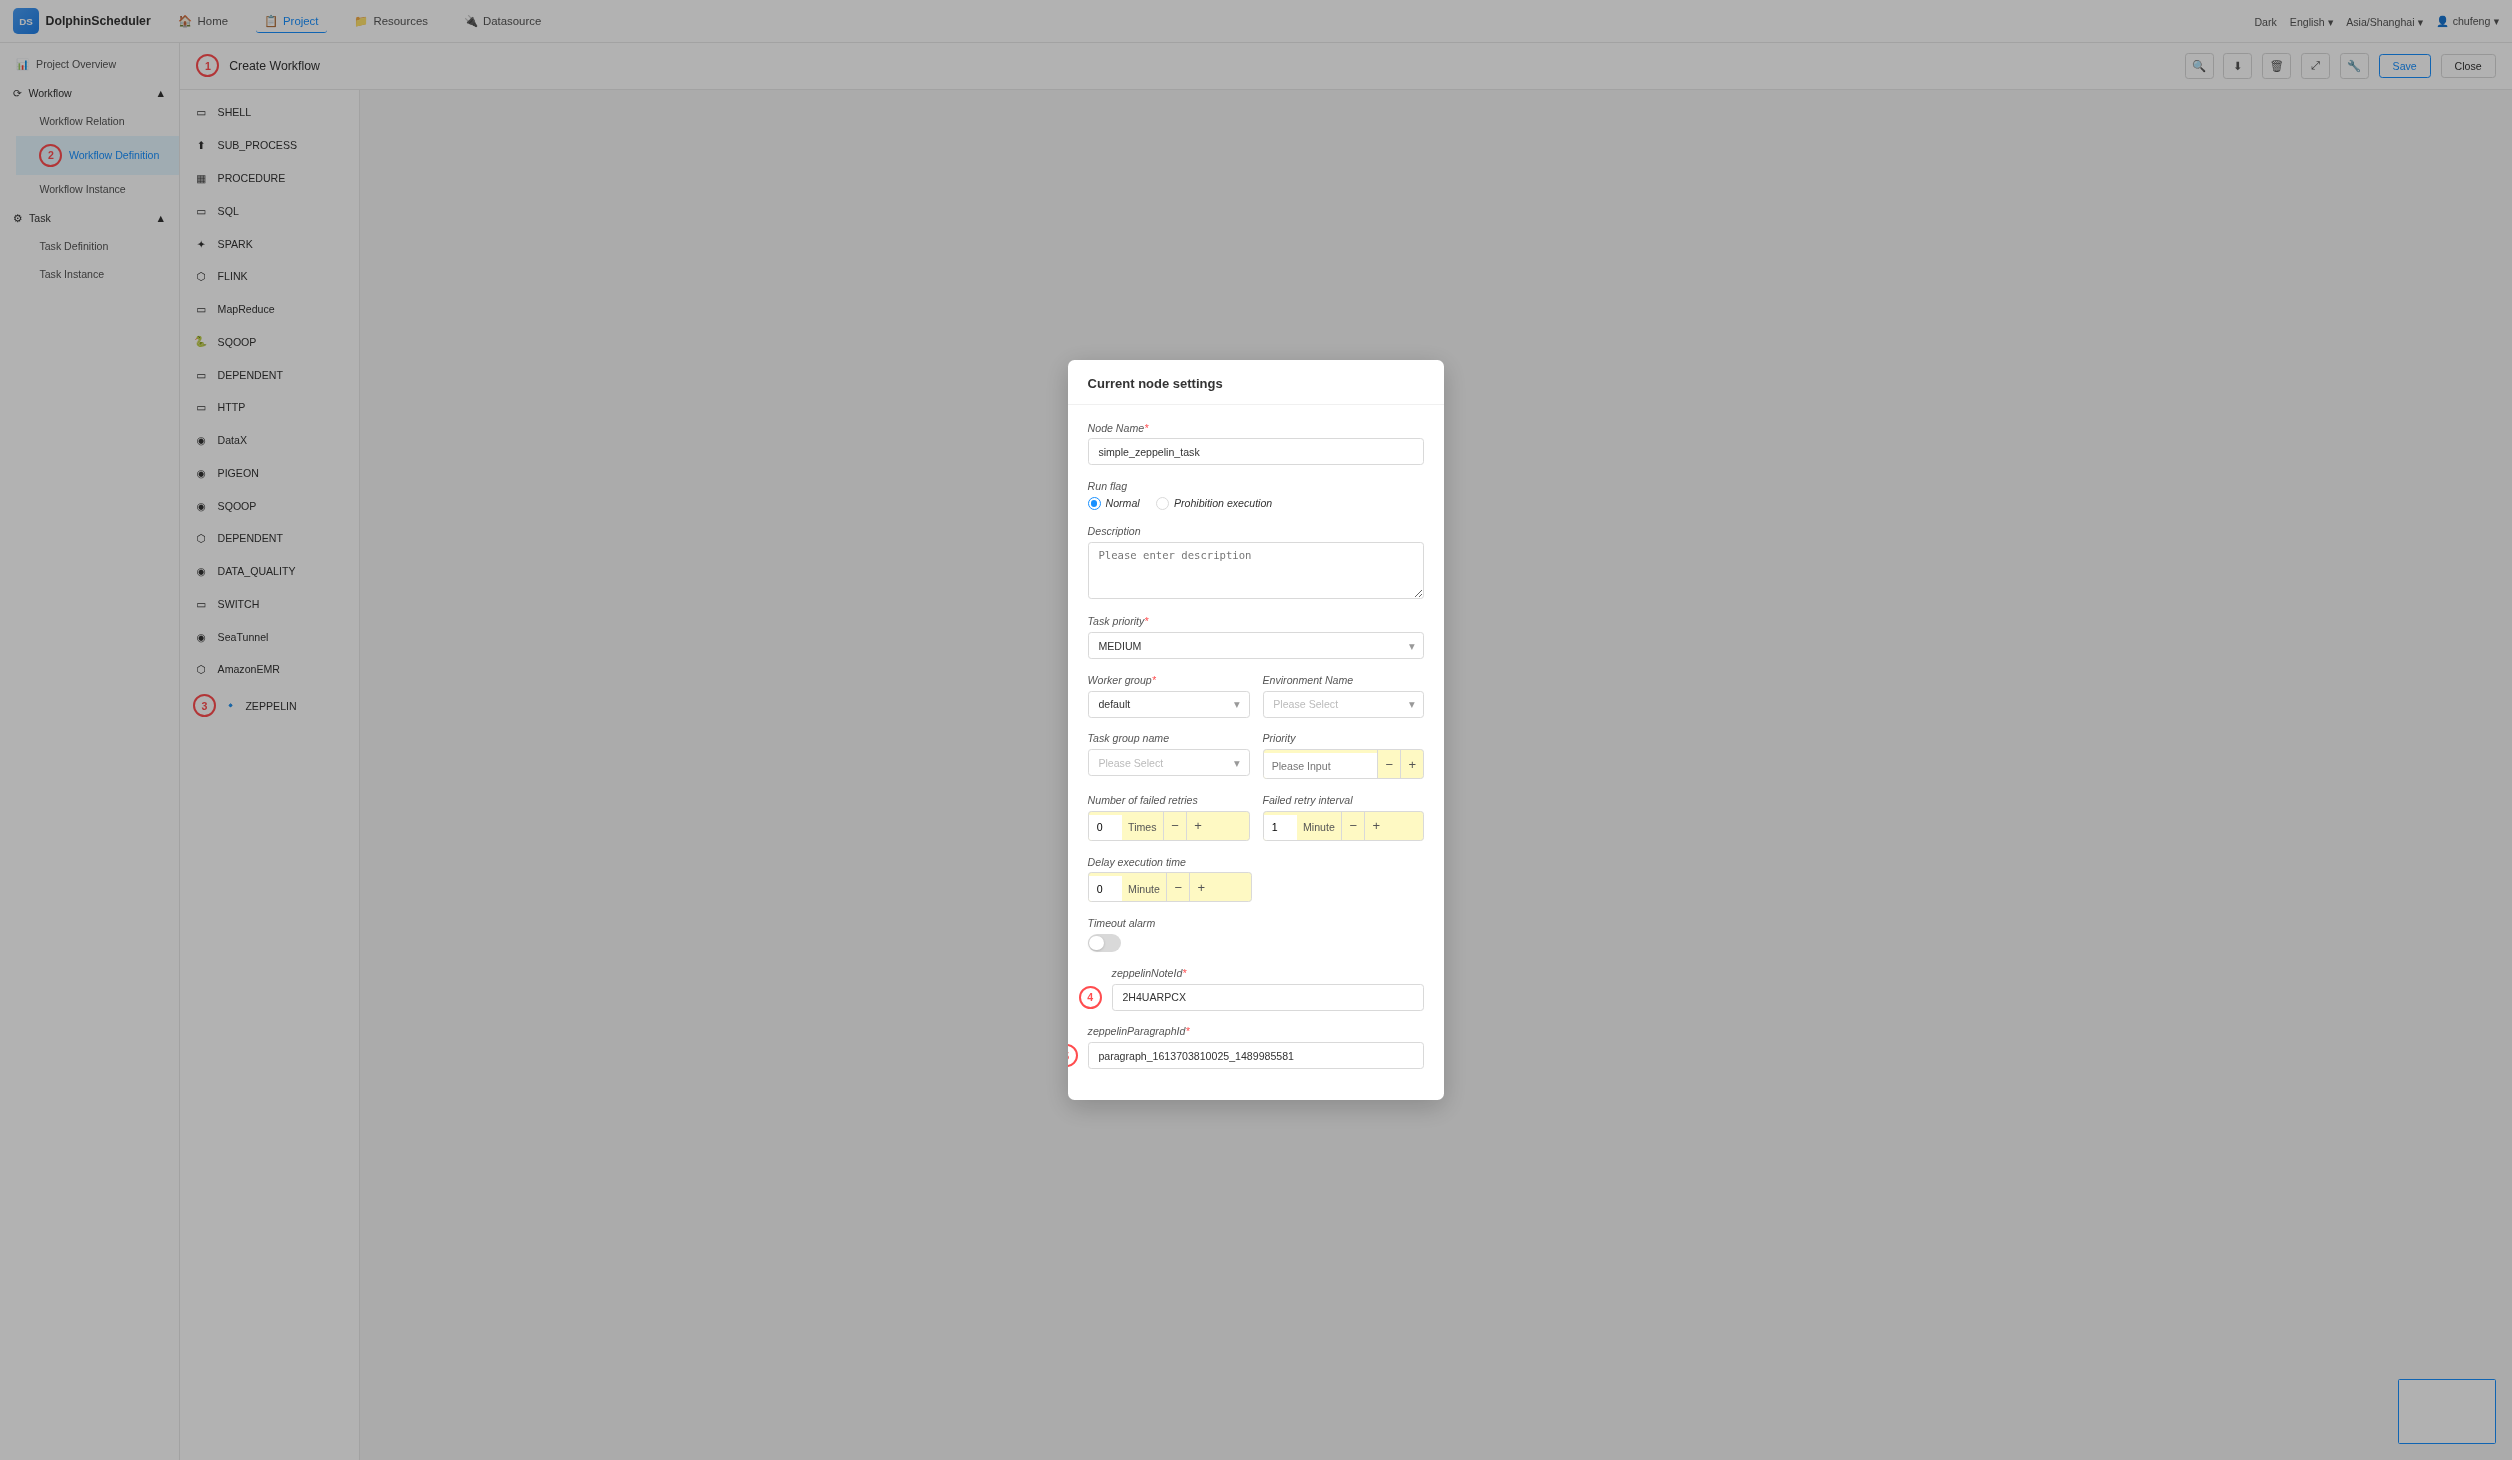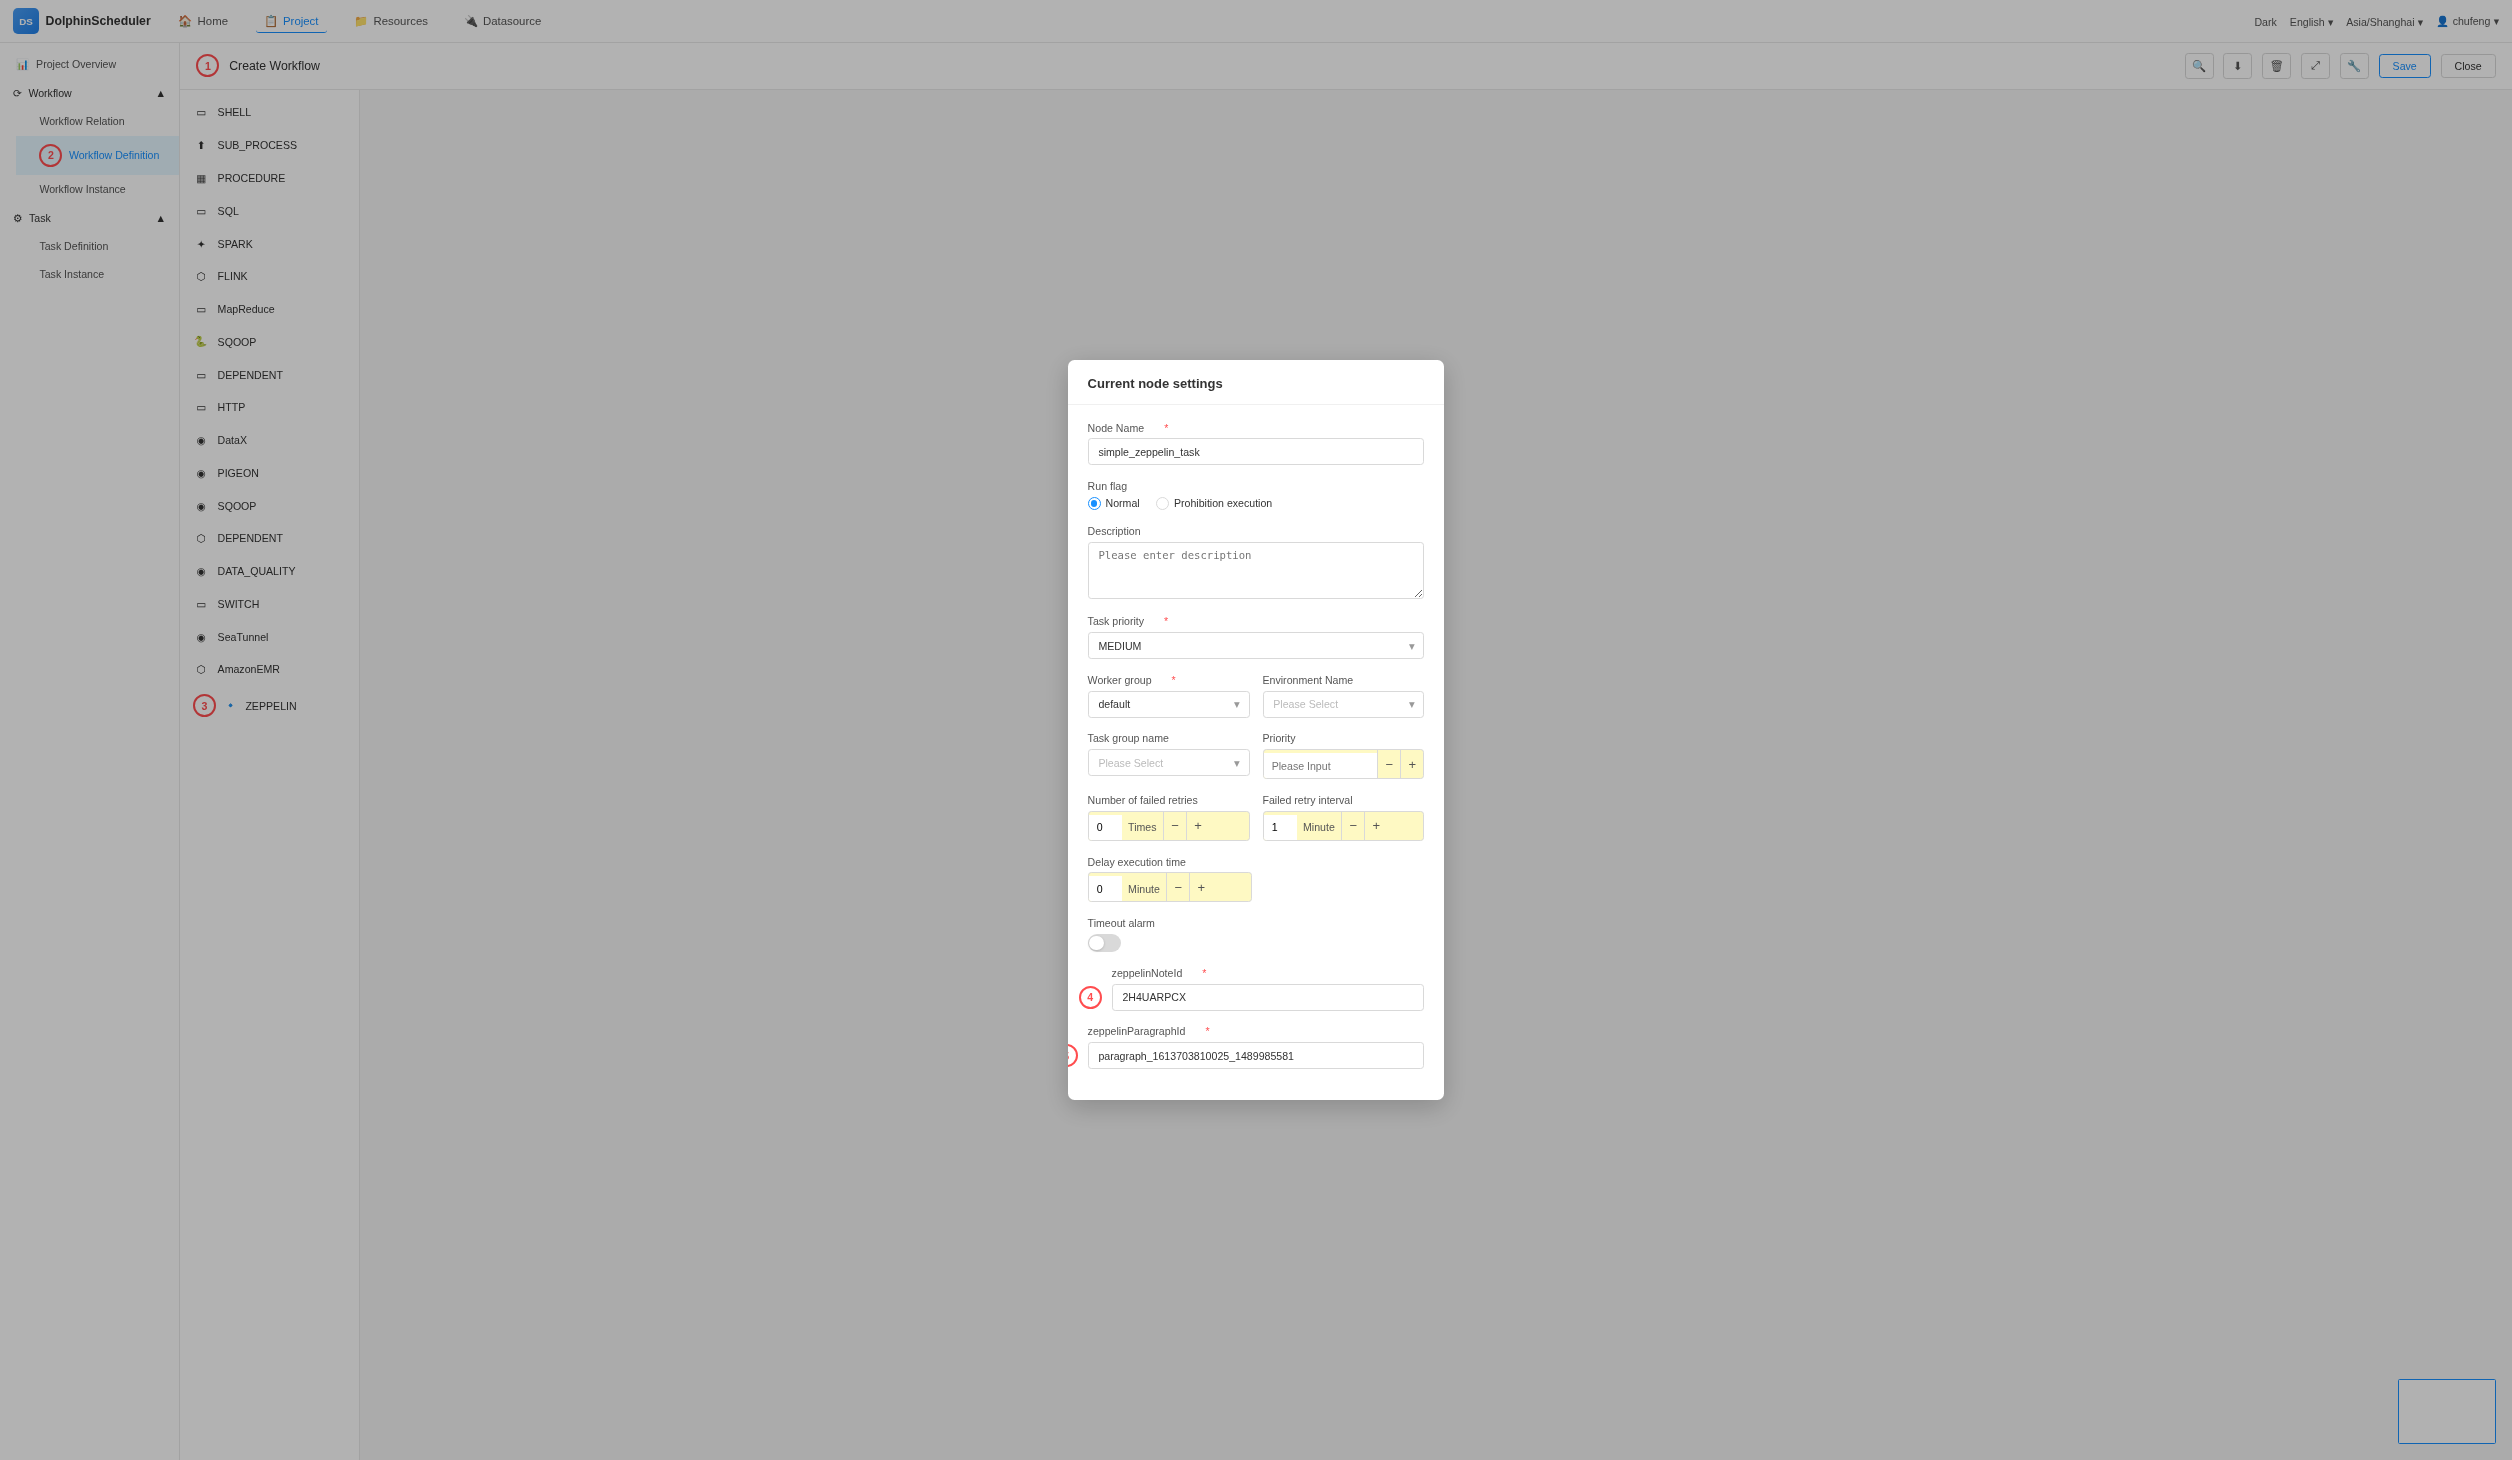--- a/index.html
+++ b/index.html
@@ -53,29 +53,29 @@
     
     .overlay { position: fixed; top: 0; left: 0; right: 0; bottom: 0; background: rgba(0,0,0,0.3); z-index: 200; display: flex; align-items: center; justify-content: center; }
 
     
     .modal { background: #fff; border-radius: 6.5px; width: 376px; max-height: 90vh; overflow-y: auto; box-shadow: 0 6.5px 26px rgba(0,0,0,0.2); }
     .modal-header { padding: 16.4px 19.6px 13px; border-bottom: 0.8px solid #f0f0f0; font-size: 13px; font-weight: 600; color: #333; }
     .modal-body { padding: 16.4px 19.6px; }
     .modal-footer { padding: 13px 19.6px; border-top: 0.8px solid #f0f0f0; display: flex; justify-content: flex-end; gap: 9.8px; }
 
     .form-group { margin-bottom: 14.7px; }
-    .form-label { font-size: 10.6px; color: #555; margin-bottom: 4.9px; display: flex; align-items: flex-end; gap: 20px; }
+    .form-label { font-size: 10.6px; color: #555; margin-bottom: 4.9px; display: flex; align-items: flex-end; gap: 0; font-style: italic; }
     .required-star { color: #ff4d4f; }
     .form-input { width: 100%; border: 0.8px solid #d9d9d9; border-radius: 3.3px; padding: 6.5px 9.8px; font-size: 10.6px; color: #333; outline: none; background: #fff; }
     .form-textarea { width: 100%; border: 0.8px solid #d9d9d9; border-radius: 3.3px; padding: 6.5px 9.8px; font-size: 10.6px; color: #999; outline: none; background: #fff; height: 57px; resize: vertical; }
     .form-select { width: 100%; border: 0.8px solid #d9d9d9; border-radius: 3.3px; padding: 6.5px 9.8px; font-size: 10.6px; color: #333; outline: none; background: #fff; appearance: none; cursor: pointer; }
     .select-wrapper { position: relative; }
     .select-wrapper::after { content: '▾'; position: absolute; right: 9.8px; top: 50%; transform: translateY(-50%); color: #999; pointer-events: none; }
 
-    .radio-group { display: flex; align-items: center; gap: 16.4px; }
+    .radio-group { display: flex; align-items: center; gap: 16.4px; font-style: italic; }
     .radio-item { display: flex; align-items: center; gap: 4.9px; cursor: pointer; font-size: 10.6px; }
     .radio-circle { width: 13px; height: 13px; border-radius: 50%; border: 1.6px solid #1890ff; display:flex; align-items:center; justify-content:center; }
     .radio-circle.checked::after { content:''; width:6.5px; height:6.5px; border-radius:50%; background:#1890ff; }
     .radio-circle.unchecked { border-color: #d9d9d9; }
 
     .form-row { display: flex; gap: 13px; }
     .form-row .form-group { flex: 1; }
 
     .input-with-controls { display: flex; align-items: flex-end; border: 0.8px solid #d9d9d9; border-radius: 3.3px; overflow: hidden; background: #fef9c3; }
     .input-with-controls input { border: none; padding: 6.5px 6.5px; font-size: 10.6px; width: 49px; outline: none; }

